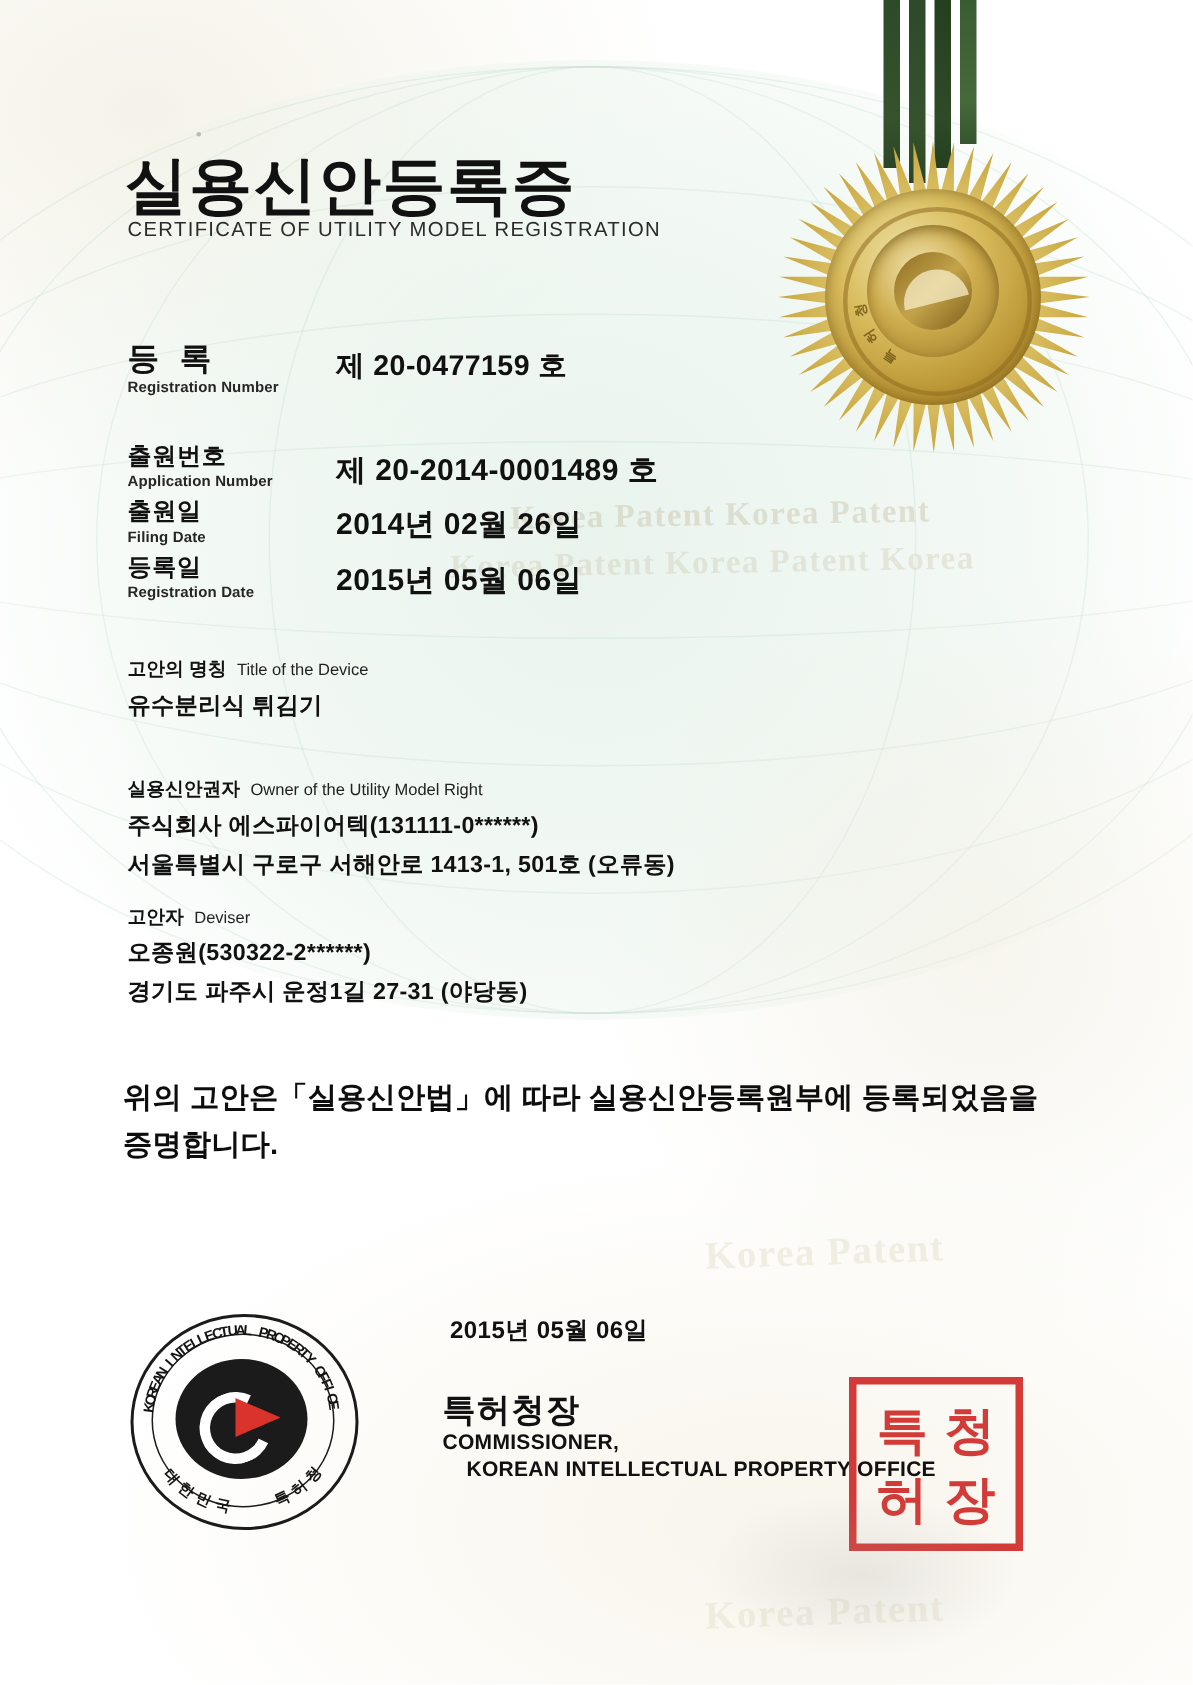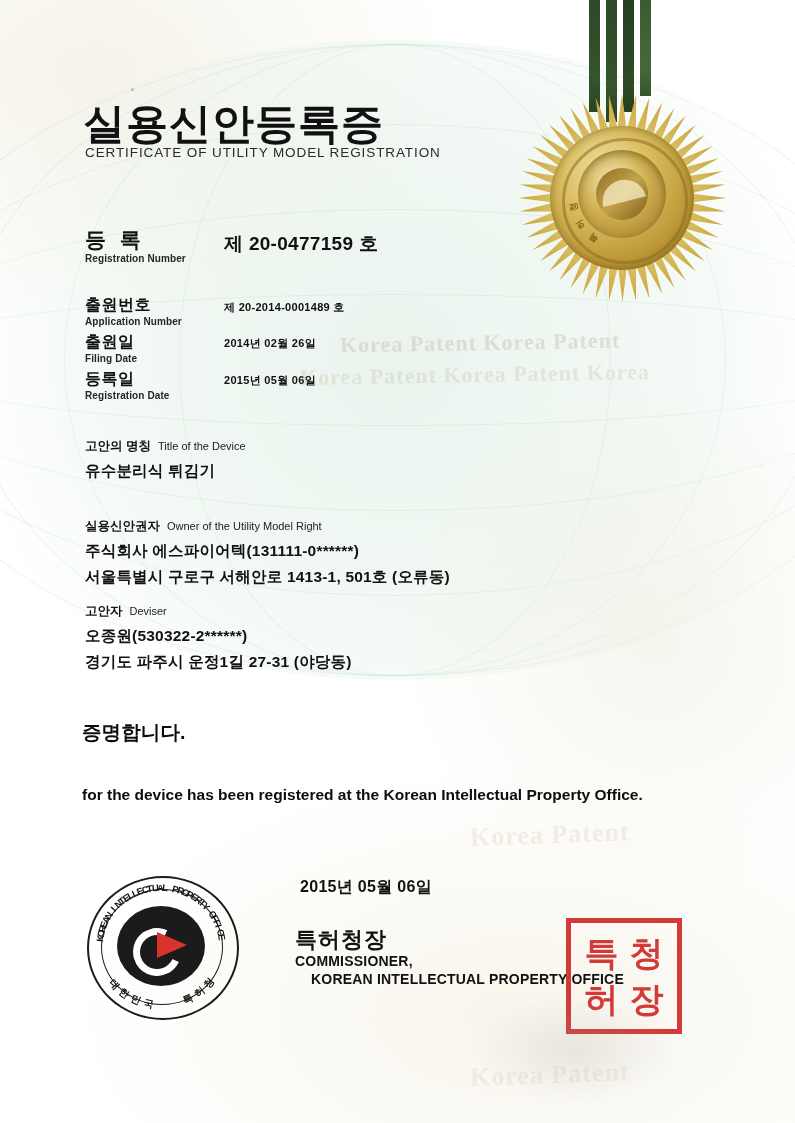--- a/index.html
+++ b/index.html
@@ -219,21 +219,21 @@
   }
   .lbl-en {
     font-size: 10px;
     color: #262626;
     font-weight: bold;
     margin-top: 2px;
     letter-spacing: 0.1px;
   }
   .val {
     position: absolute;
-    font-size: 11px;
+    font-size: 20px;
     font-weight: bold;
     color: #111;
     letter-spacing: 0.3px;
   }
   .val.big { font-size: 19px; }
 
   .section-head {
     position: absolute;
     font-size: 0;
   }
@@ -561,24 +561,24 @@
 <div class="section-body" style="left:85px; top:564px;">서울특별시 구로구 서해안로 1413-1, 501호 (오류동)</div>
 
 <div class="section-head" style="left:85px; top:603px;">
   <span class="ko">고안자</span>
   <span class="en">Deviser</span>
 </div>
 <div class="section-body" style="left:85px; top:623px;">오종원(530322-2******)</div>
 <div class="section-body" style="left:85px; top:649px;">경기도 파주시 운정1길 27-31 (야당동)</div>
 
 <div class="statement-ko">
+  <div>위의 고안은「실용신안법」에 따라 실용신안등록원부에 등록되었음을</div>
   <div>증명합니다.</div>
 </div>
 <div class="statement-en">
-  <div>for the device has been registered at the Korean Intellectual Property Office.</div>
 </div>
 
 <div class="sign-date">2015년 05월 06일</div>
 <div class="sign-ko">특허청장</div>
 <div class="sign-en1">COMMISSIONER,</div>
 <div class="sign-en2">KOREAN INTELLECTUAL PROPERTY OFFICE</div>
 
 <div class="kipo-seal">
   <div class="ring"></div>
   <div class="ring2"></div>

